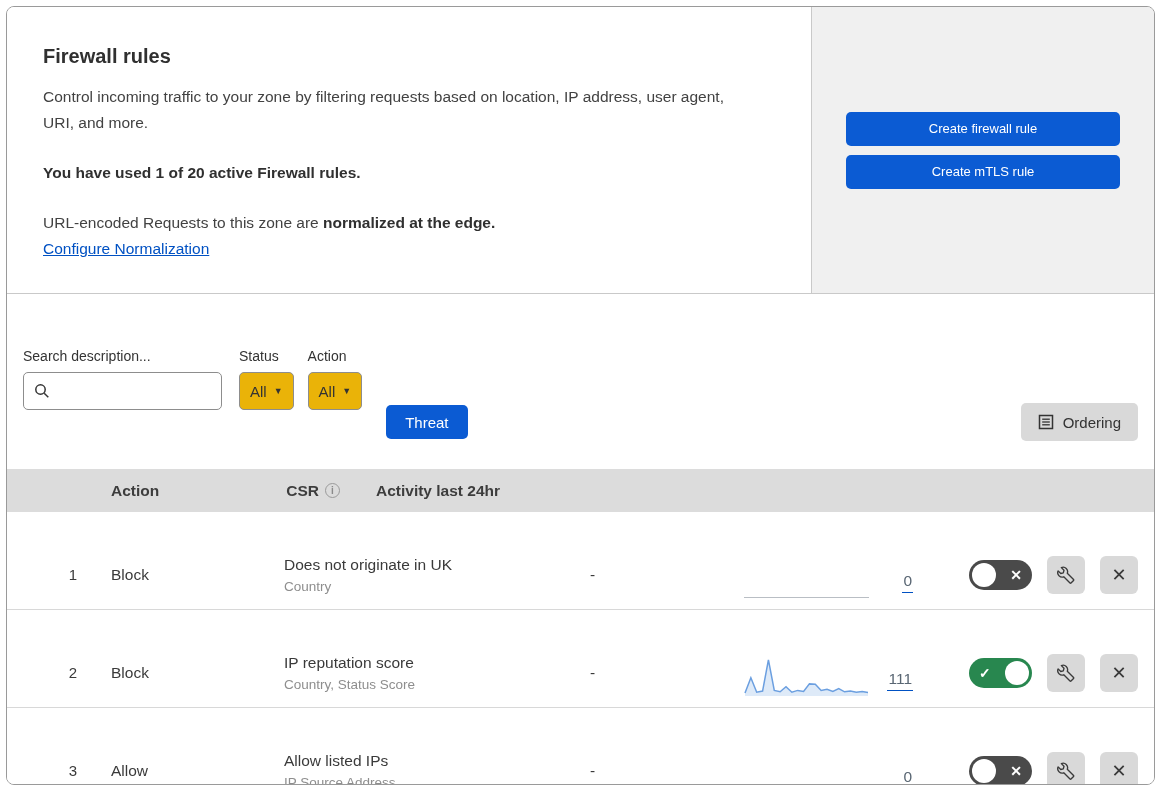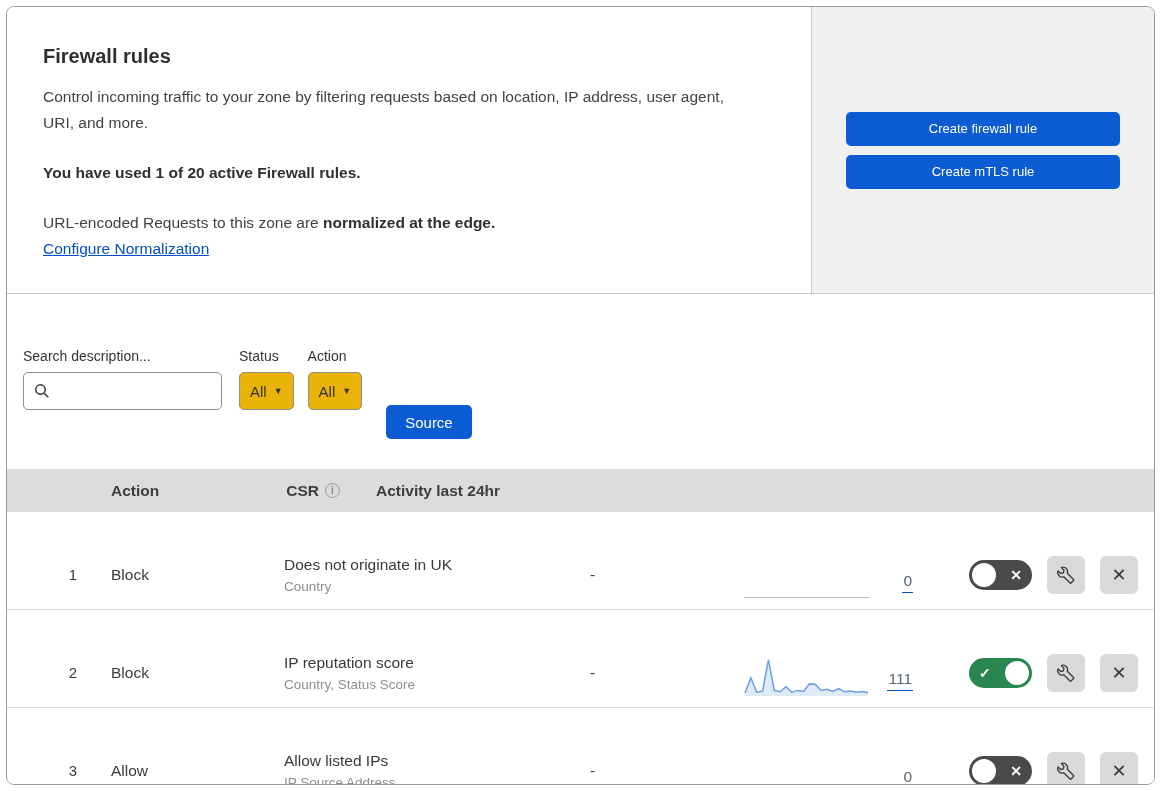--- a/index.html
+++ b/index.html
@@ -126,21 +126,32 @@
         <span class="caret">▼</span>
       </div>
     </div>
     <div class="fgroup ml14">
       <span class="flabel">Action</span>
       <div class="selbox">
         <span>All</span>
         <span class="caret">▼</span>
       </div>
     </div>
-    <button class="search-btn ml24">Source</button>
+    <button class="search-btn ml24">Threat</button>
+    <button class="ordering-btn">
+      <span style="display:flex;">
+        <svg width="16" height="16" viewBox="0 0 16 16">
+            <rect x="1.5" y="1.5" width="13" height="13" fill="none" stroke="#333" stroke-width="1.5"></rect>
+            <line x1="4.2" y1="5.2" x2="11.8" y2="5.2" stroke="#333" stroke-width="1.3"></line>
+            <line x1="4.2" y1="8" x2="11.8" y2="8" stroke="#333" stroke-width="1.3"></line>
+            <line x1="4.2" y1="10.8" x2="11.8" y2="10.8" stroke="#333" stroke-width="1.3"></line>
+          </svg>
+      </span>
+      <span>Ordering</span>
+    </button>
   </div>
 
   <div class="thead">
     <div class="c-num"></div>
     <div class="c-action">Action</div>
     <div class="c-csr head">
       <span>CSR</span>
       <span class="info-ico">i</span>
     </div>
     <div class="c-activity">Activity last 24hr</div>

